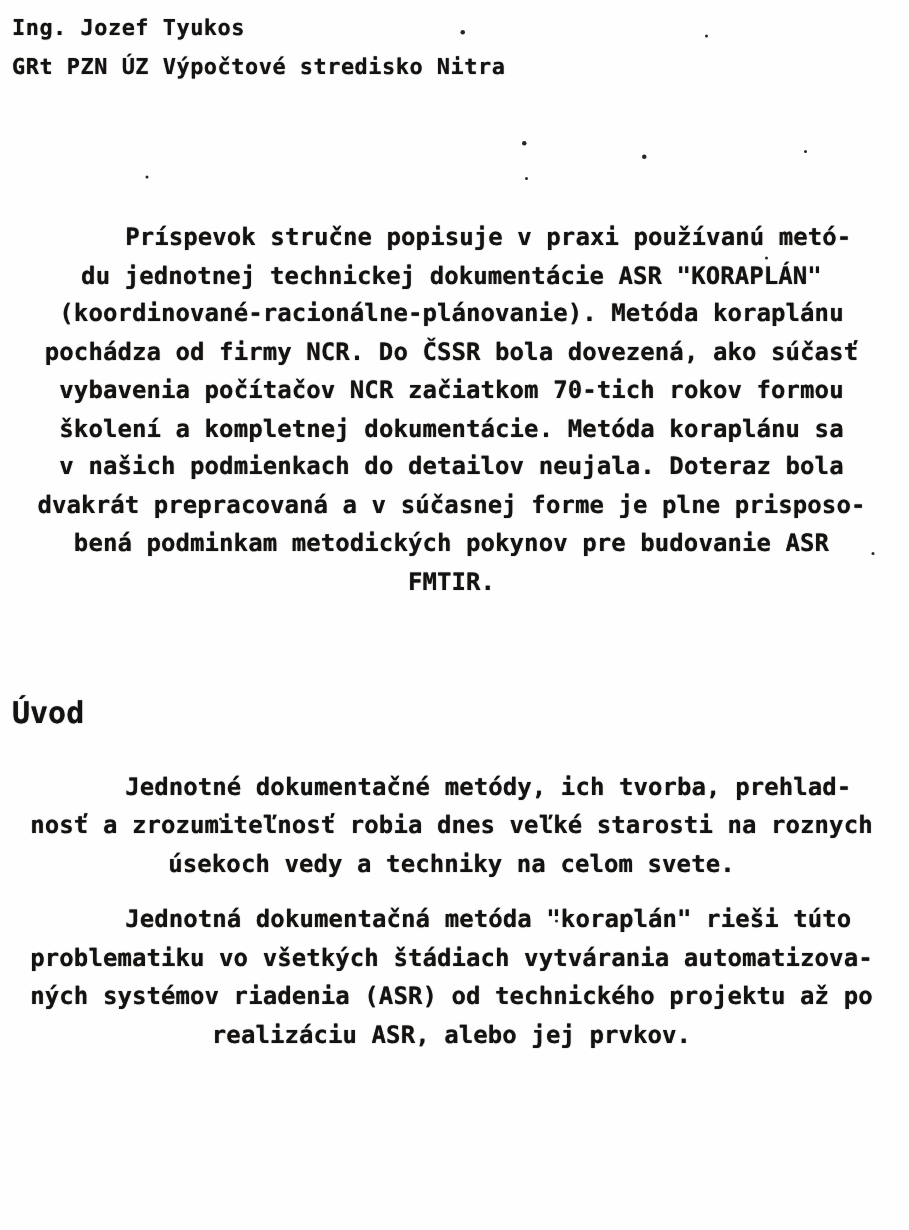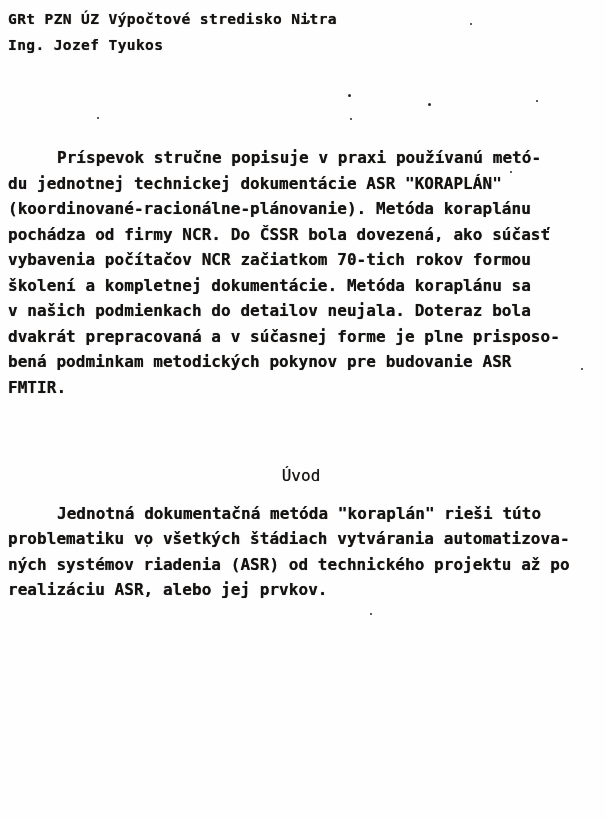--- a/index.html
+++ b/index.html
@@ -31,66 +31,69 @@
     margin: 89px 0 0 49px;
     font-size: 14.6px;
     font-weight: 700;
     letter-spacing: 0.35px;
     line-height: 25.5px;
   }
   .para {
     margin: 0;
     white-space: pre-line;
     letter-spacing: 0.05px;
+    text-align: center;
   }
   .para.indent {
     text-indent: 49px;
   }
   .abstract {
     margin-top: 88px;
   }
   .section-heading {
     margin: 63px 0 0 0;
-    font-size: 16px;
-    font-weight: 400;
+    font-size: 20px;
+    font-weight: 700;
     line-height: 25.5px;
-    text-align: center;
   }
   .body-para-1 { margin-top: 23px; }
   .body-para-2 { margin-top: 12px; }
   .speck {
     position: absolute;
     background: #2a2622;
     border-radius: 50%;
   }
 </style>
 </head>
 <body>
 
 <div class="page">
 
   <div class="author-block">
+    <div>Ing. Jozef Tyukos</div>
     <div>GRt PZN ÚZ Výpočtové stredisko Nitra</div>
-    <div>Ing. Jozef Tyukos</div>
   </div>
 
 
   <p class="para indent abstract">Príspevok stručne popisuje v praxi používanú metó-
 du jednotnej technickej dokumentácie ASR "KORAPLÁN"
 (koordinované-racionálne-plánovanie). Metóda koraplánu
 pochádza od firmy NCR. Do ČSSR bola dovezená, ako súčasť
 vybavenia počítačov NCR začiatkom 70-tich rokov formou
 školení a kompletnej dokumentácie. Metóda koraplánu sa
 v našich podmienkach do detailov neujala. Doteraz bola
 dvakrát prepracovaná a v súčasnej forme je plne prisposo-
 bená podminkam metodických pokynov pre budovanie ASR
 FMTIR.</p>
 
   <h2 class="section-heading">Úvod</h2>
 
+  <p class="para indent body-para-1">Jednotné dokumentačné metódy, ich tvorba, prehlad-
+nosť a zrozumiteľnosť robia dnes veľké starosti na roznych
+úsekoch vedy a techniky na celom svete.</p>
 
   <p class="para indent body-para-2">Jednotná dokumentačná metóda "koraplán" rieši túto
 problematiku vo všetkých štádiach vytvárania automatizova-
 ných systémov riadenia (ASR) od technického projektu až po
 realizáciu ASR, alebo jej prvkov.</p>
 
   <div class="speck" style="left:307px;top:20px;width:3px;height:3px;"></div>
   <div class="speck" style="left:470px;top:23px;width:2px;height:2px;"></div>
   <div class="speck" style="left:348px;top:94px;width:3px;height:3px;"></div>
   <div class="speck" style="left:428px;top:103px;width:3px;height:3px;"></div>

